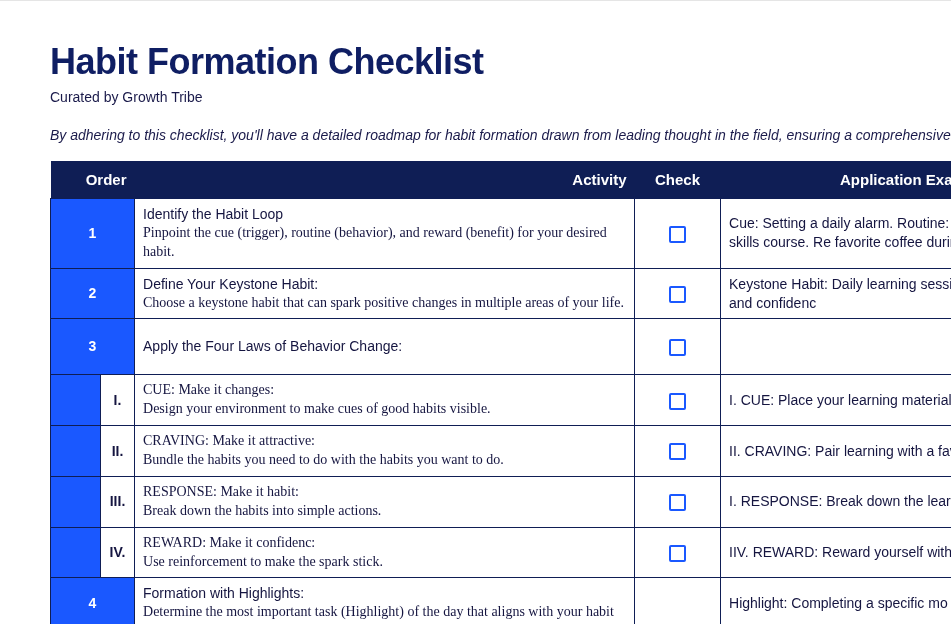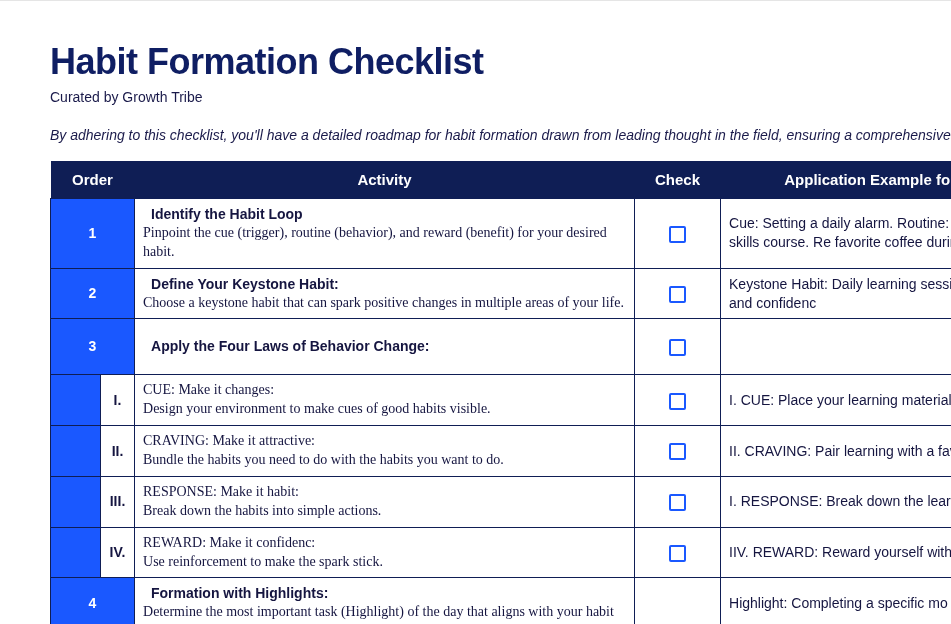--- a/index.html
+++ b/index.html
@@ -46,26 +46,26 @@
   col.c-sub   { width: 34px; }
   col.c-act   { width: 500px; }
   col.c-check { width: 86px; }
   col.c-app   { width: 380px; }
 
   thead th {
     background: #0f1e55;
     color: #fff;
     font-weight: 800;
     font-size: 15px;
-    text-align: center;
+    text-align: right;
     padding: 10px 8px;
     font-stretch: condensed;
     white-space: nowrap;
   }
-  thead th.center { }
+  thead th.center { text-align: center; }
 
   tbody td {
     border: 1px solid #0f1e55;
     padding: 6px 8px;
     font-size: 14px;
     color: #151540;
     vertical-align: middle;
     line-height: 1.35;
   }
   td.order {
@@ -83,21 +83,21 @@
   td.subnum {
     font-weight: 800;
     text-align: center;
     padding: 6px 2px;
   }
   td.activity .act-title { font-weight: 800; display: block; }
   td.activity .act-desc { display: block; font-family: Liberation Serif, serif; }
   td.check { text-align: center; }
   td.app { white-space: normal; }
 
-  .boldrow td.activity .act-title { font-weight: 700; margin-left: 8px; }
+  .boldrow td.activity .act-title { font-weight: 400; }
   .checkbox {
     display: inline-block;
     width: 17px;
     height: 17px;
     border: 2.5px solid #1a58ff;
     border-radius: 2px;
     vertical-align: middle;
   }
   .topdiv {
     border-top: 1px solid #e5e5e5;

